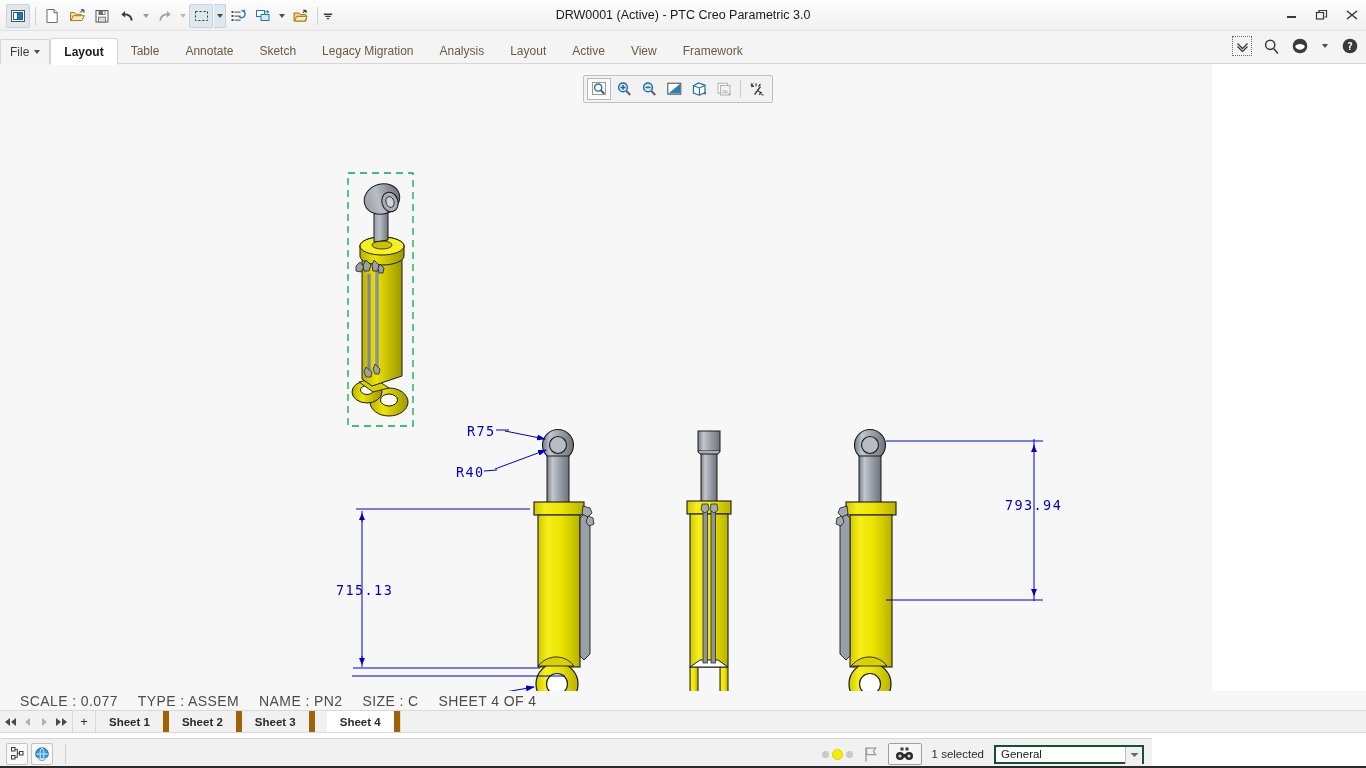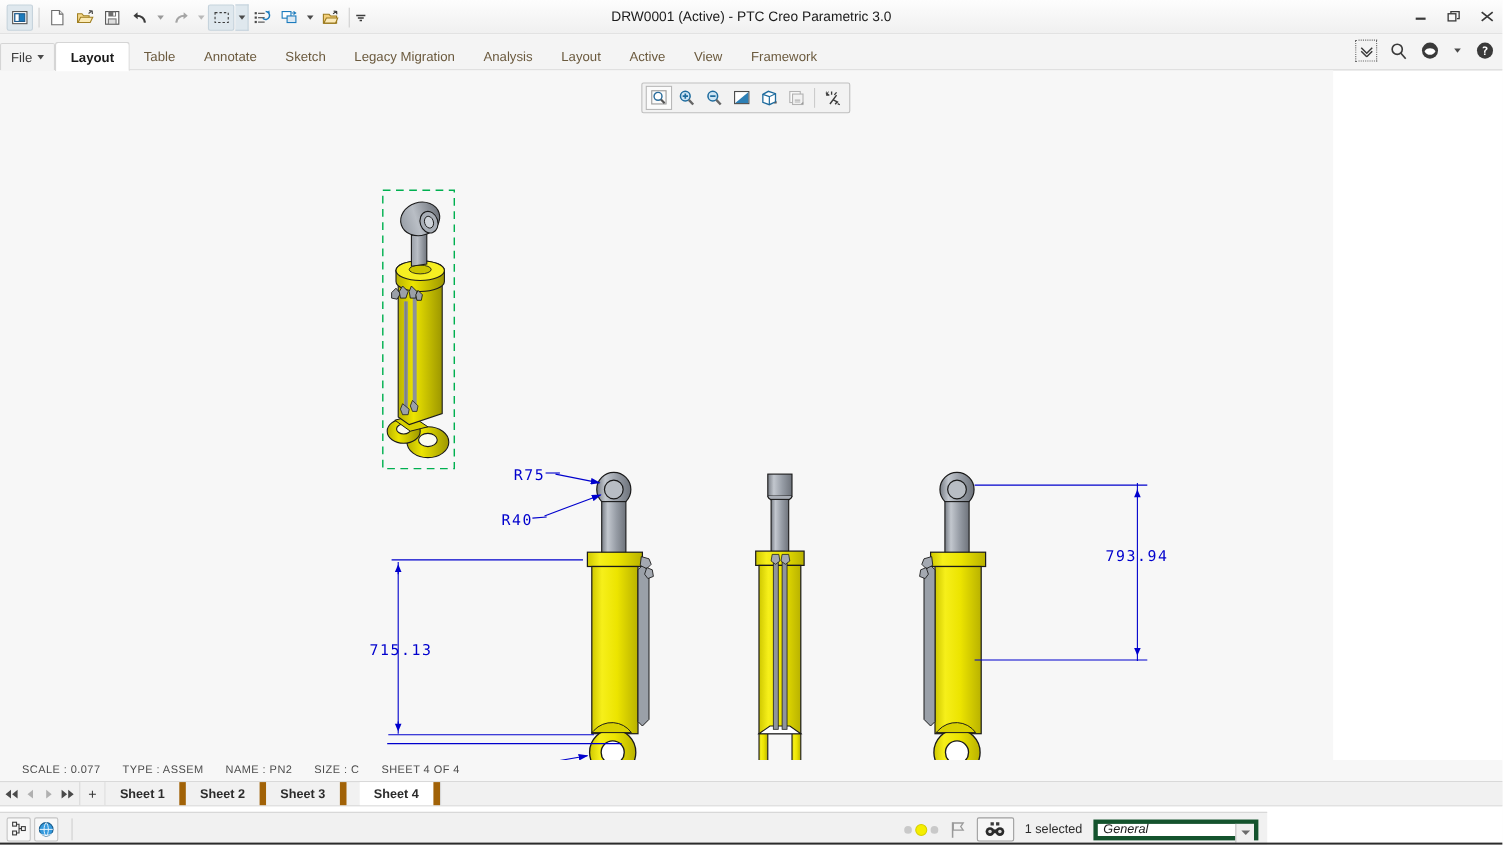--- a/index.html
+++ b/index.html
@@ -76,21 +76,21 @@
   }
   .vt-btn.framed { border: 1px solid #b8b8b8; background: #fbfbfb; }
   .vt-sep { width: 1px; height: 18px; background: #cccccc; margin: 0 3px; }
 
   
   #drawing { position: absolute; left: 0; top: 0; width: 1366px; height: 627px; }
 
   
   .sheetinfo {
     position: absolute; left: 0; top: 691px; width: 1366px; height: 19px;
-    background: #f7f7f7; font-size: 10px; color: #4b4b4b;
+    background: #f7f7f7; font-size: 14px; color: #4b4b4b;
     display: flex; align-items: center; padding-left: 20px; letter-spacing: .4px;
   }
   .sheetinfo span { margin-right: 20px; white-space: nowrap; }
   .sheetbar {
     position: absolute; left: 0; top: 710px; width: 1366px; height: 23px;
     background: #f1f1f1; border-top: 1px solid #d9d9d9; border-bottom: 1px solid #d9d9d9;
     display: flex; align-items: stretch;
   }
   .navbtns { display: flex; align-items: center; padding: 0 4px; gap: 4px; }
   .navbtn { width: 13px; height: 18px; display: flex; align-items: center; justify-content: center; }
@@ -116,24 +116,23 @@
     width: 22px; height: 22px; display: flex; align-items: center; justify-content: center;
     border: 1px solid #c4c4c4; background: #f8f8f8; border-radius: 2px;
   }
   .sb-divider { width: 1px; height: 20px; background: #cfcfcf; margin-left: 9px; }
   .sb-right { position: absolute; right: 0; top: 0; height: 30px; display: flex; align-items: center; gap: 10px; padding-right: 8px; }
   .leds { display: flex; align-items: center; gap: 3px; }
   .led { width: 7px; height: 7px; border-radius: 50%; background: #c9c9c9; }
   .led.on { width: 11px; height: 11px; background: #f5ee00; border: 1px solid #d6cf00; }
   .sel-text { font-size: 11.5px; color: #2b2b2b; }
   .combo {
-    width: 150px; height: 19px; background: #ffffff; border: 4px solid #14532d;
+    width: 150px; height: 19px; background: #ffffff; border: 2px solid #14532d;
     display: flex; align-items: center; font-size: 11.5px; color: #1b1b1b; padding-left: 5px;
     position: relative;
-    font-style: italic;
   }
   .combo-arrow {
     position: absolute; right: 0; top: 0; width: 17px; height: 17px;
     background: #f0f0f0; border-left: 1px solid #c0c0c0;
     display: flex; align-items: center; justify-content: center;
   }
   .find-btn {
     width: 34px; height: 22px; border: 1px solid #9e9e9e; background: #f6f6f6;
     display: flex; align-items: center; justify-content: center; border-radius: 2px;
   }

